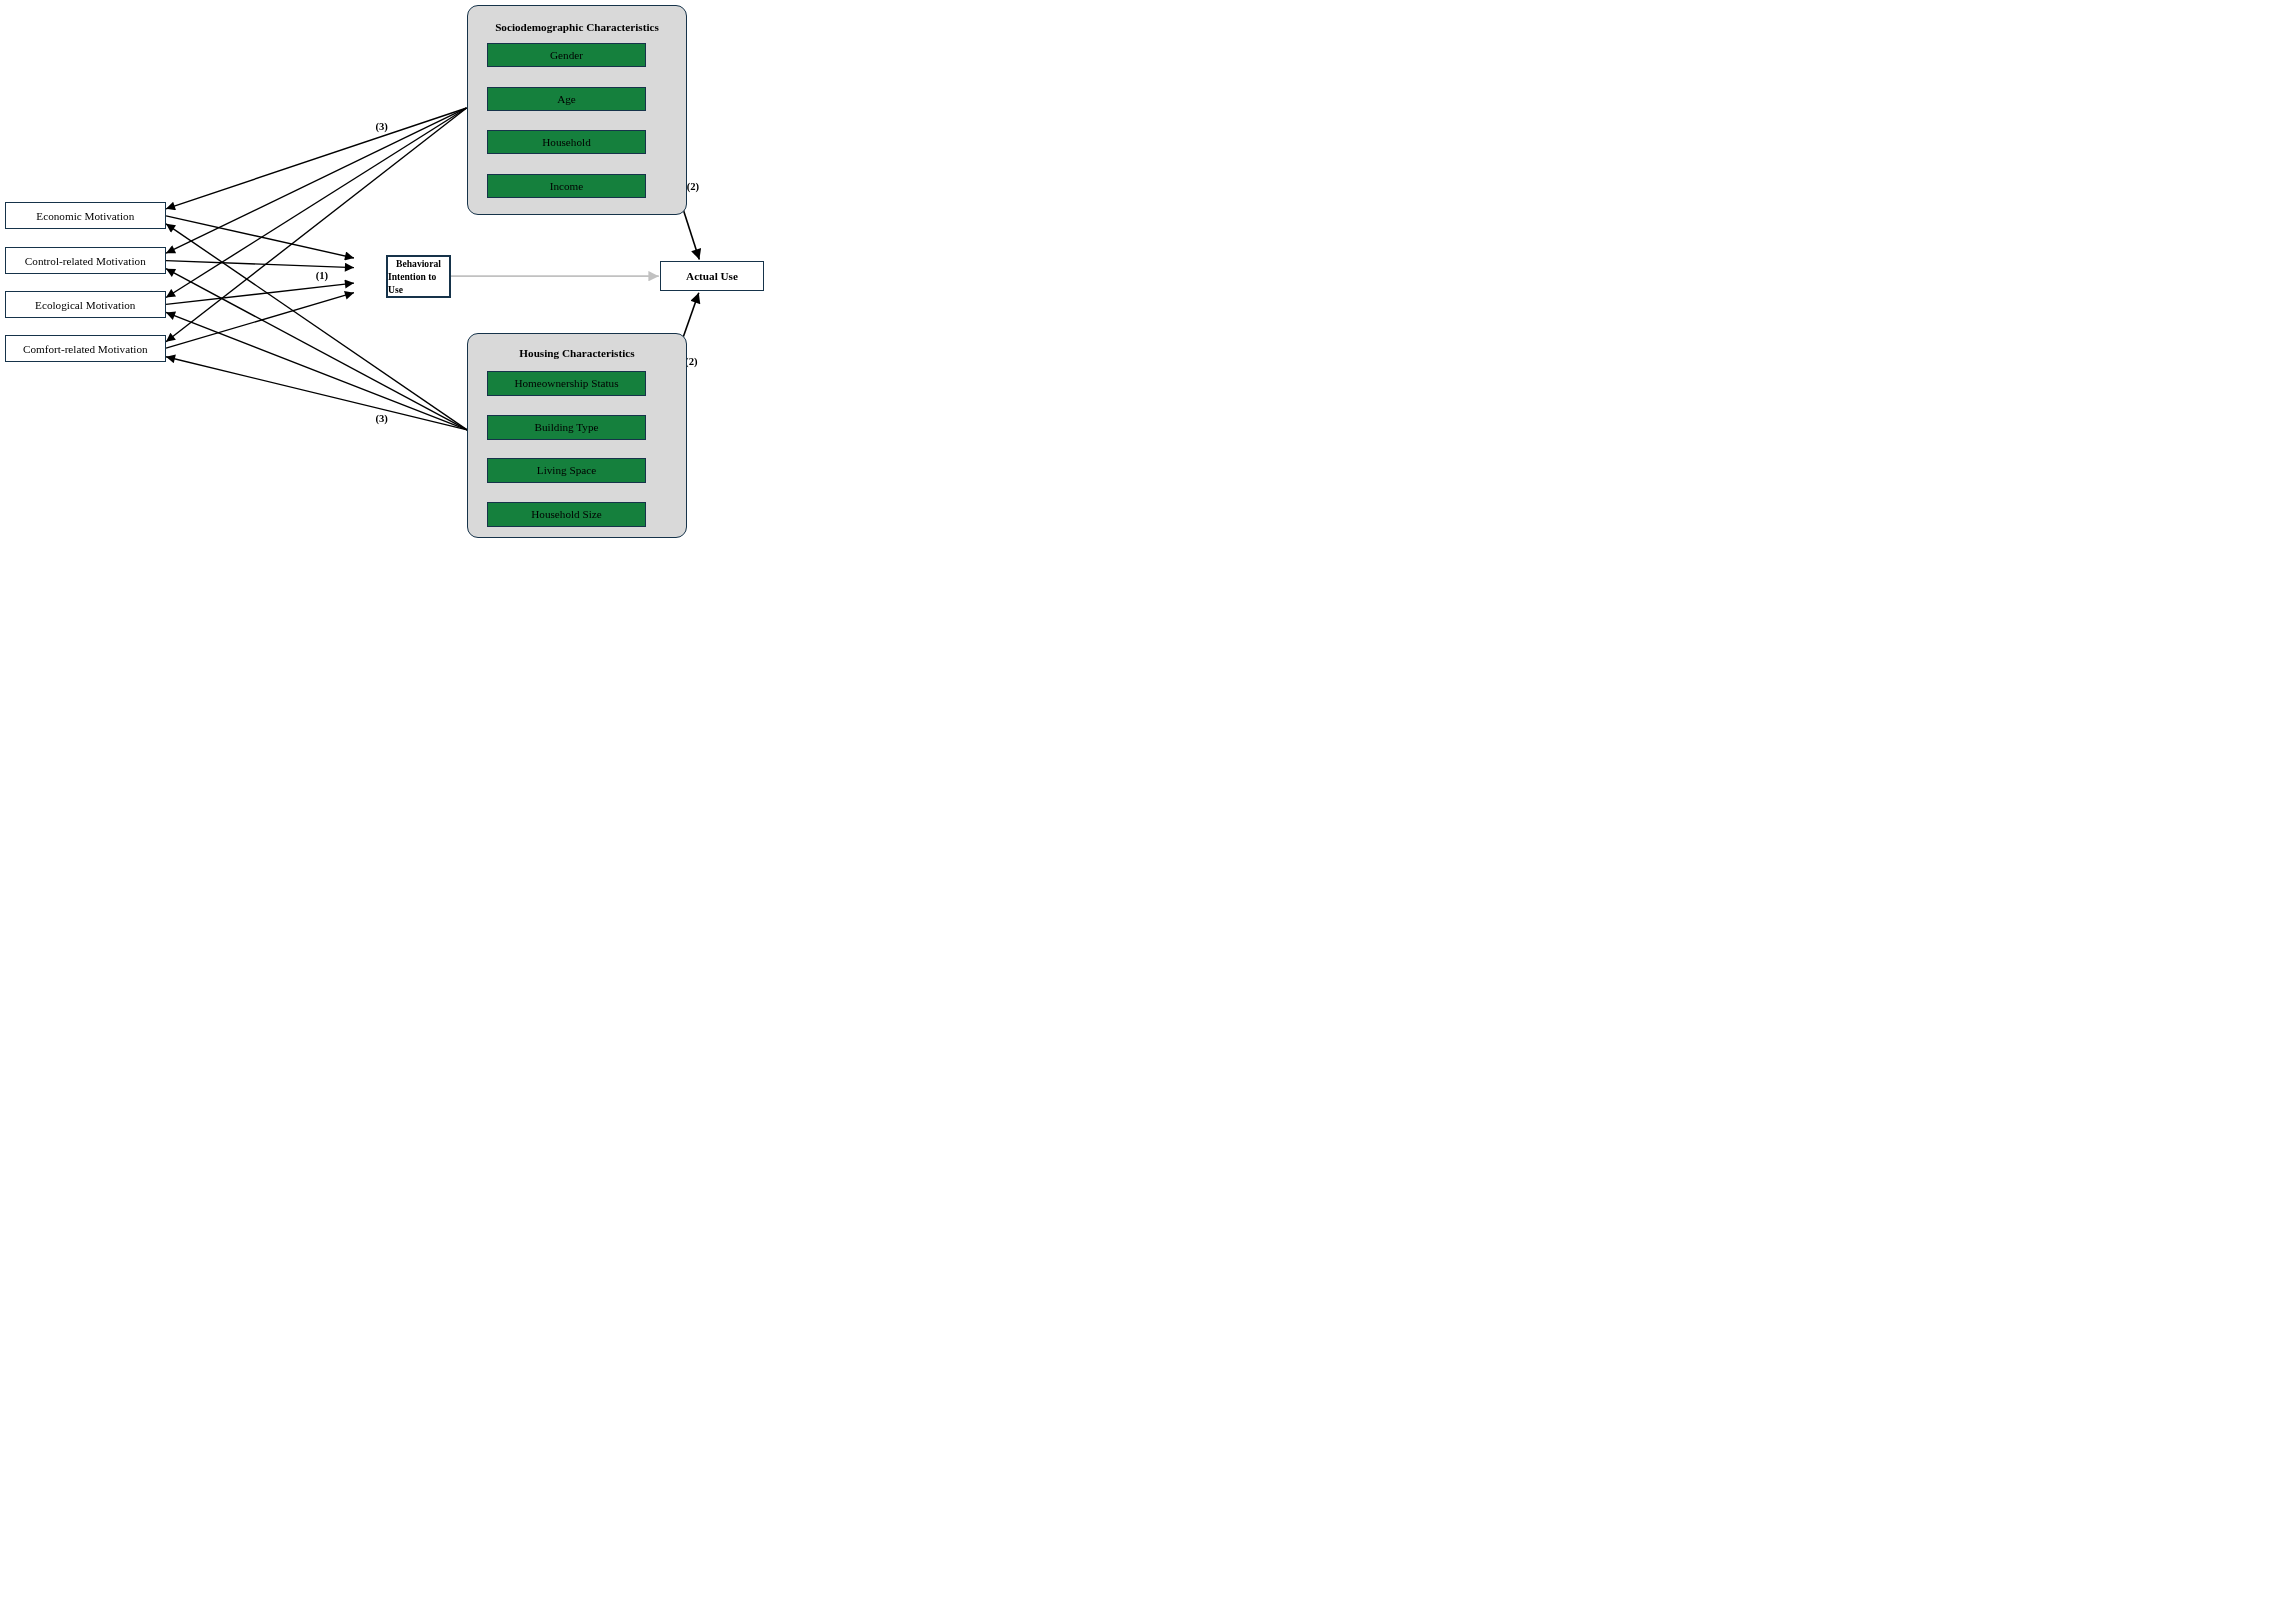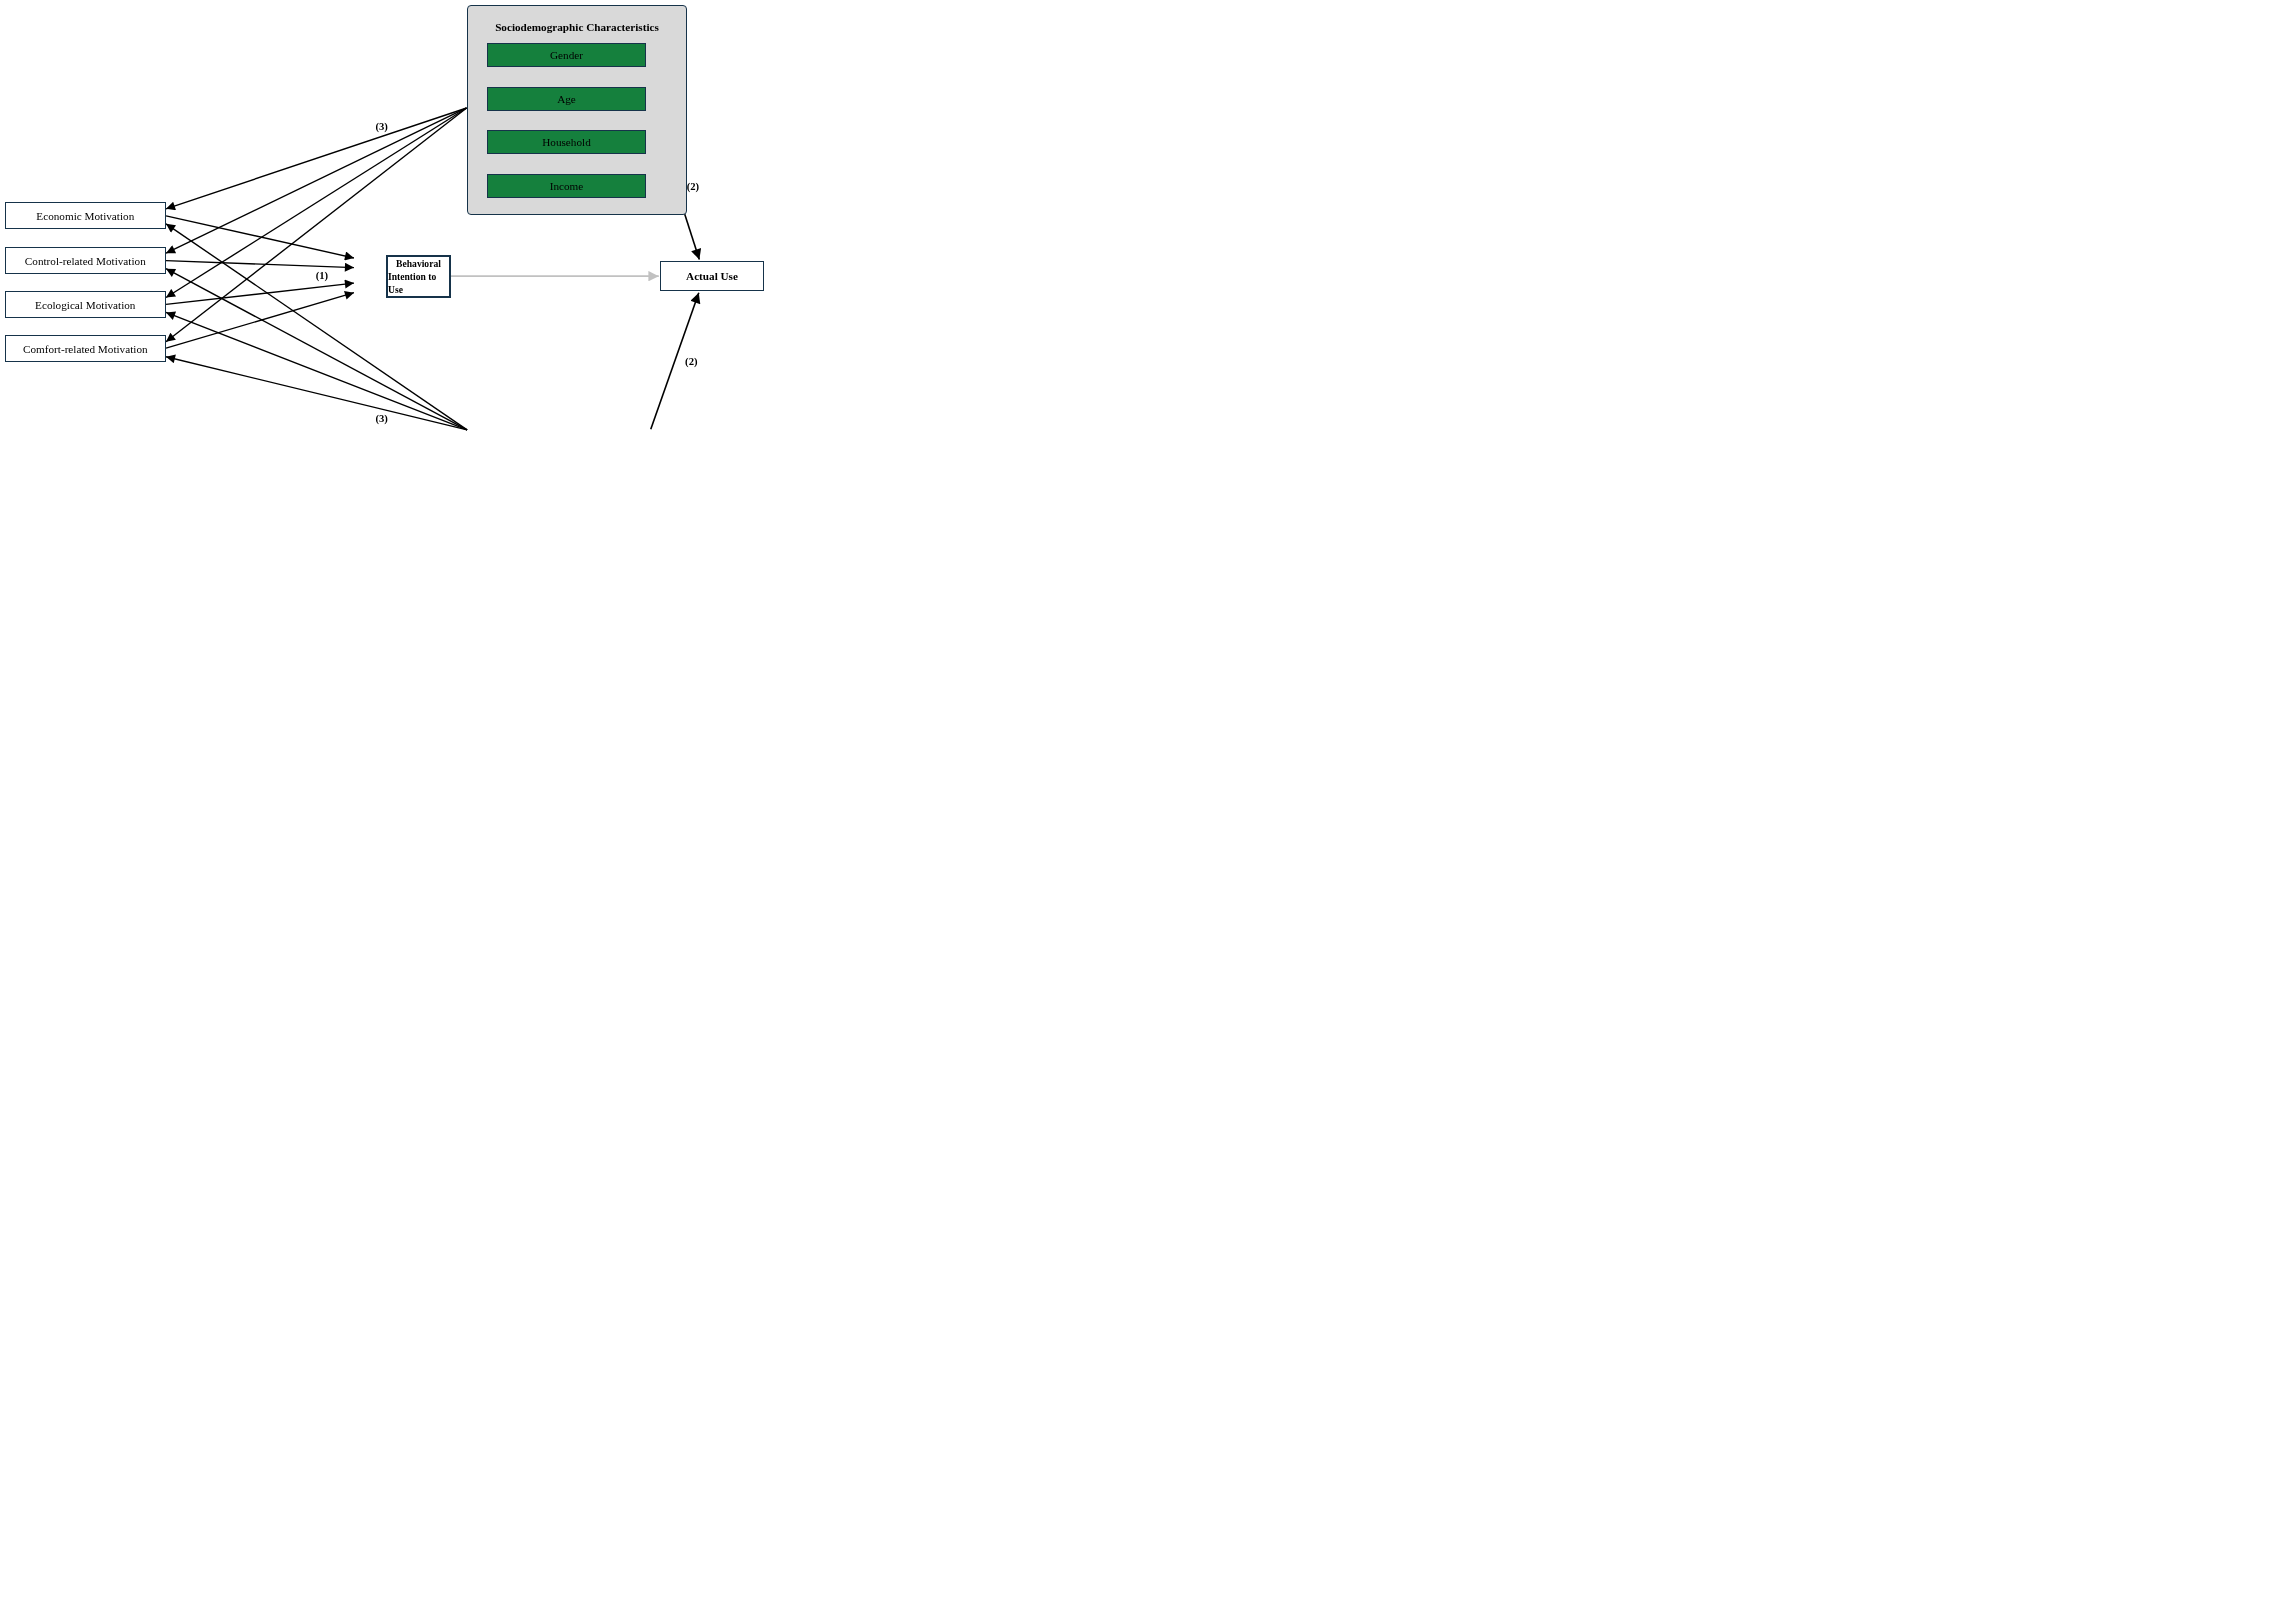--- a/index.html
+++ b/index.html
@@ -38,21 +38,21 @@
     height: 27px;
     font-size: 11.2px;
   }
   .group {
     position: absolute;
     box-sizing: border-box;
     left: 467px;
     width: 220px;
     background: #d9d9d9;
     border: 1.6px solid #16334a;
-    border-radius: 4px;
+    border-radius: 11px;
   }
   .group-title {
     position: absolute;
     left: 0;
     width: 100%;
     text-align: center;
     font-weight: bold;
     font-size: 11.2px;
   }
   .group-item {
@@ -162,15 +162,22 @@
   </div>
 
   <div class="group" style="top:4.8px;height:210px">
     <div class="group-title" style="top:15px">Sociodemographic Characteristics</div>
     <div class="group-item" style="top:37px">Gender</div>
     <div class="group-item" style="top:81px">Age</div>
     <div class="group-item" style="top:124px">Household</div>
     <div class="group-item" style="top:168px">Income</div>
   </div>
 
+  <div class="group" style="top:333px;height:205px">
+    <div class="group-title" style="top:13px">Housing Characteristics</div>
+    <div class="group-item" style="top:37px">Homeownership Status</div>
+    <div class="group-item" style="top:81px">Building Type</div>
+    <div class="group-item" style="top:124px">Living Space</div>
+    <div class="group-item" style="top:168px">Household Size</div>
+  </div>
 
 </div>
 
 
 </body></html>

